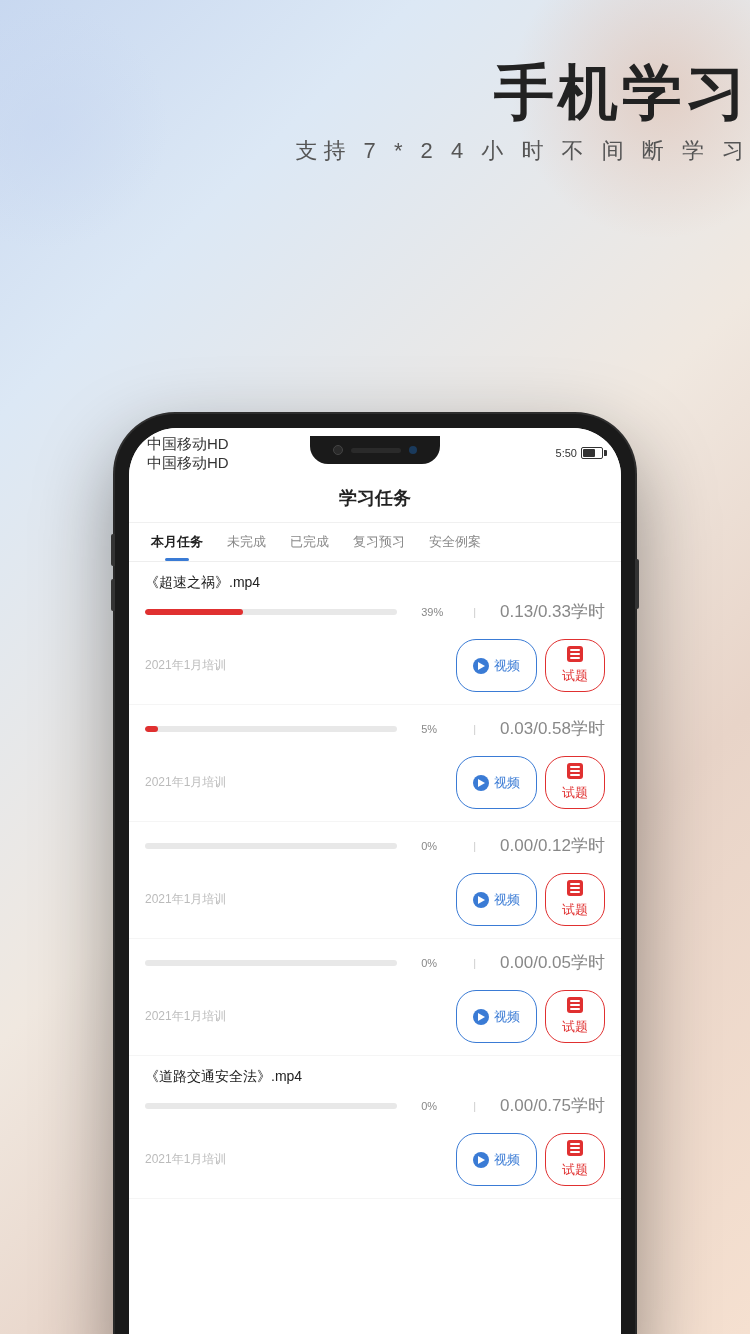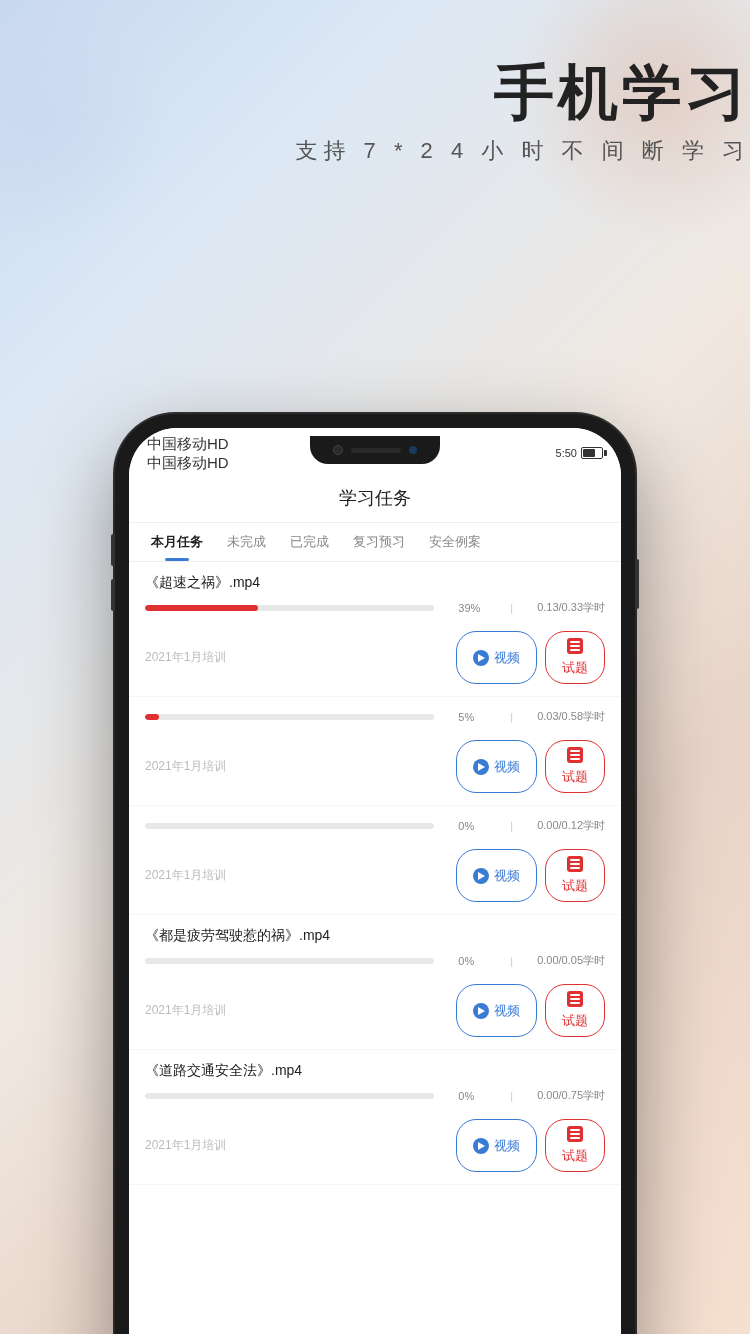--- a/index.html
+++ b/index.html
@@ -166,21 +166,21 @@
     }
 
     
     .app-header {
       text-align: center;
       padding: 8px 0 12px;
       border-bottom: 1px solid #f0f0f0;
     }
     .app-title {
       font-size: 18px;
-      font-weight: 400;
+      font-weight: 700;
       color: #222;
     }
 
     
     .tab-bar {
       display: flex;
       align-items: center;
       padding: 0 10px;
       border-bottom: 1px solid #eee;
       overflow: hidden;
@@ -245,21 +245,21 @@
     .progress-pct {
       font-size: 11px;
       color: #888;
       min-width: 28px;
     }
     .progress-divider {
       color: #ccc;
       font-size: 11px;
     }
     .progress-hours {
-      font-size: 11px;
+      font-size: 17px;
       color: #888;
     }
     .action-row {
       display: flex;
       align-items: center;
       justify-content: space-between;
       padding: 8px 0 12px;
     }
     .training-label {
       font-size: 12px;
@@ -486,21 +486,20 @@
             <div class="exam-line"></div>
             <div class="exam-line"></div>
             <div class="exam-line"></div>
           </div>
           <span>试题</span>
         </button>
       </div>
     </div>
   </div>
             <div class="lesson-item">
-    <div class="lesson-title">《都是疲劳驾驶惹的祸》.mp4</div>
     <div class="progress-row">
       <div class="progress-bar-wrap">
         <div class="progress-bar-fill" style="width:0%; background:#ccc;"></div>
       </div>
       <span class="progress-pct">0%</span>
       <span class="progress-divider">|</span>
       <span class="progress-hours">0.00/0.05学时</span>
     </div>
     <div class="action-row">
       <span class="training-label">2021年1月培训</span>

